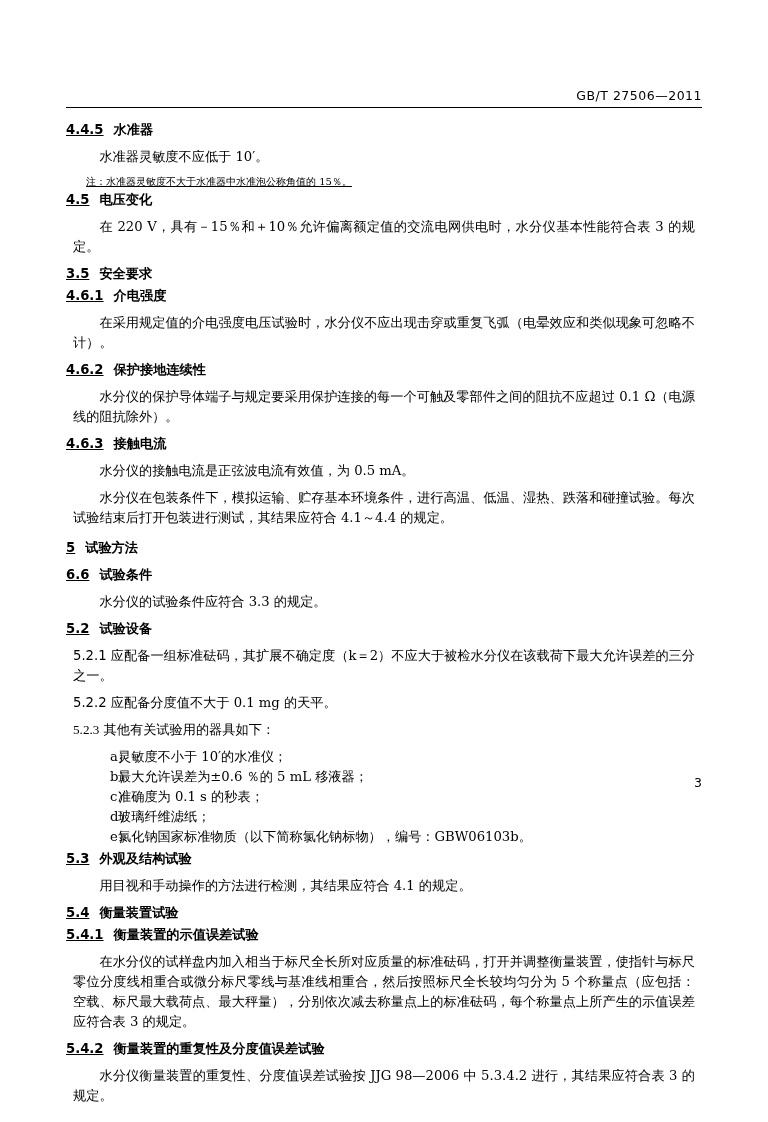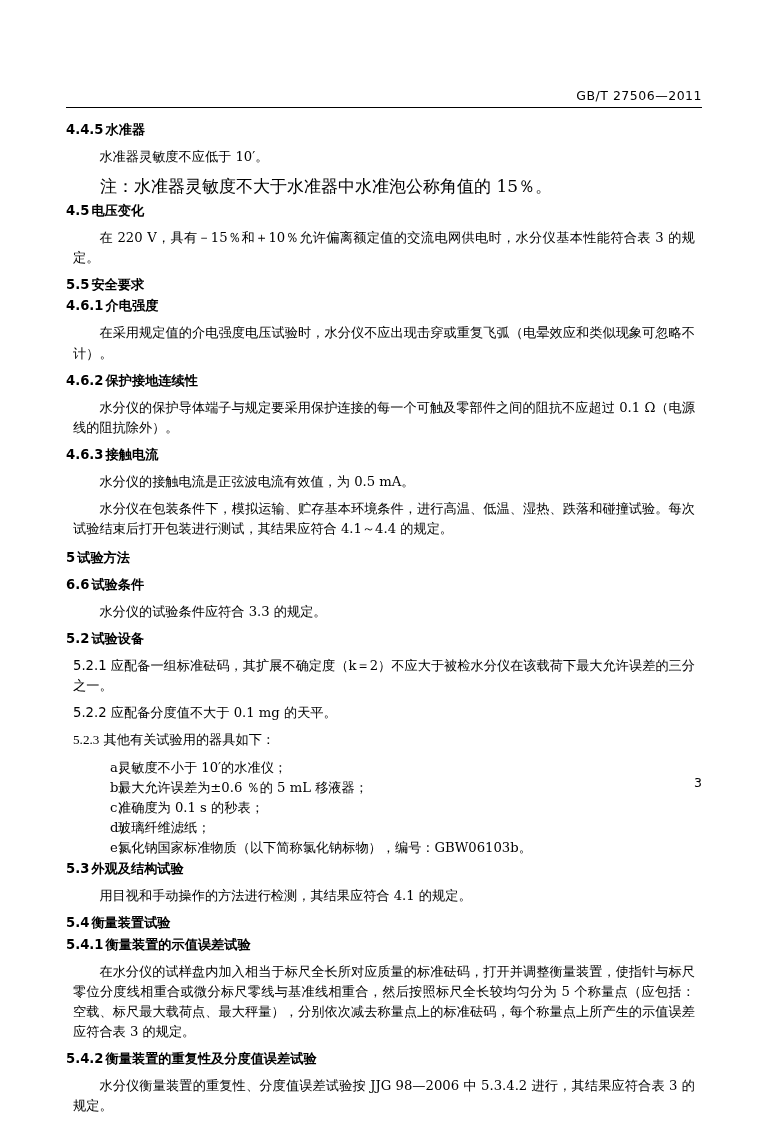--- a/index.html
+++ b/index.html
@@ -49,39 +49,41 @@
   }
   .clause-head {
     font-family: "DejaVu Sans", "Liberation Sans", sans-serif;
     font-weight: bold;
     font-size: 13.2px;
     margin: 1.5px 0 0 0;
     white-space: nowrap;
   }
   .clause-head .num {
     display: inline-block;
-    margin-right: 2px;
+    margin-right: 10px;
+    text-decoration: underline;
   }
   .clause-head.major {
     margin-top: 9px;
   }
   .clause-head.major-after {
     margin-top: 7px;
   }
   p.body-text {
     margin: 7px;
     text-align: justify;
     text-justify: inter-ideograph;
     text-indent: 2em;
   }
   p.note {
     margin: 0;
-    font-size: 17px;
+    font-size: 10px;
     text-indent: 2em;
     line-height: 1.5;
+    text-decoration: underline;
   }
   .list {
     margin: 0;
     padding: 0;
     list-style: none;
   }
   .list li {
     margin: 0;
     padding: 0 0 0 0;
     text-indent: 0;
@@ -120,21 +122,21 @@
     </div>
     <p class="body-text">水准器灵敏度不应低于 10′。</p>
     <p class="note">注：水准器灵敏度不大于水准器中水准泡公称角值的 15％。</p>
 
     <div class="clause-head">
       <span class="num">4.5</span><span>电压变化</span>
     </div>
     <p class="body-text">在 220 V，具有－15％和＋10％允许偏离额定值的交流电网供电时，水分仪基本性能符合表 3 的规定。</p>
 
     <div class="clause-head">
-      <span class="num">5.5</span><span>安全要求</span>
+      <span class="num">3.5</span><span>安全要求</span>
     </div>
 
     <div class="clause-head">
       <span class="num">4.6.1</span><span>介电强度</span>
     </div>
     <p class="body-text">在采用规定值的介电强度电压试验时，水分仪不应出现击穿或重复飞弧（电晕效应和类似现象可忽略不计）。</p>
 
     <div class="clause-head">
       <span class="num">4.6.2</span><span>保护接地连续性</span>
     </div>

